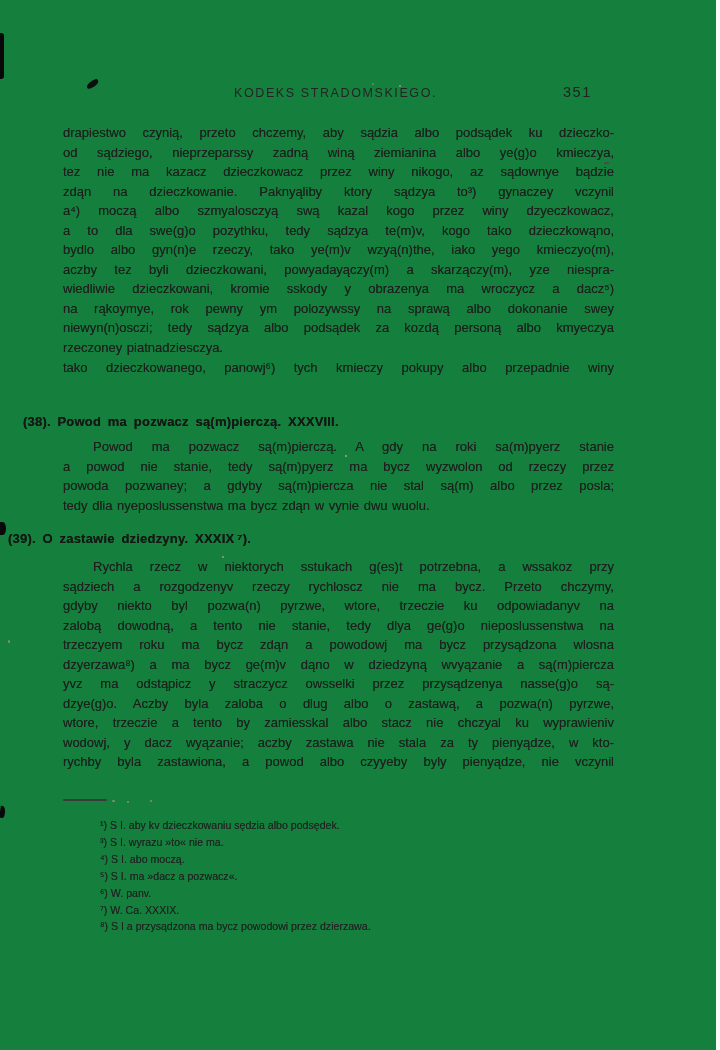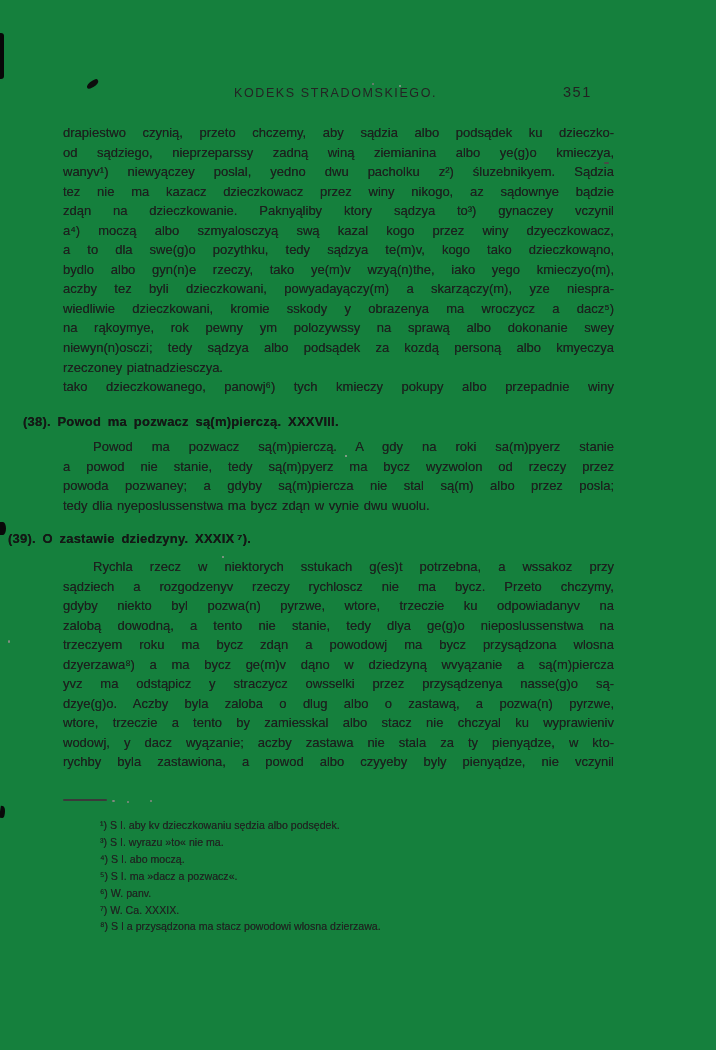--- a/index.html
+++ b/index.html
@@ -143,21 +143,20 @@
 
 <div class="page">
 
   <div class="running-head">KODEKS STRADOMSKIEGO.</div>
 
   <div class="page-number">351</div>
 
   <div class="para para1">
       <div class="line">drapiestwo czynią, przeto chczemy, aby sądzia albo podsądek ku dzieczko-</div>
       <div class="line">od sądziego, nieprzeparssy zadną winą ziemianina albo ye(g)o kmieczya,</div>
-      <div class="line">wanyv¹) niewyączey poslal, yedno dwu pacholku z²) śluzebnikyem. Sądzia</div>
       <div class="line">tez nie ma kazacz dzieczkowacz przez winy nikogo, az sądownye bądzie</div>
       <div class="line">zdąn na dzieczkowanie. Paknyąliby ktory sądzya to³) gynaczey vczynil</div>
       <div class="line">a⁴) moczą albo szmyalosczyą swą kazal kogo przez winy dzyeczkowacz,</div>
       <div class="line">a to dla swe(g)o pozythku, tedy sądzya te(m)v, kogo tako dzieczkowąno,</div>
       <div class="line">bydlo albo gyn(n)e rzeczy, tako ye(m)v wzyą(n)the, iako yego kmieczyo(m),</div>
       <div class="line">aczby tez byli dzieczkowani, powyadayączy(m) a skarzączy(m), yze niespra-</div>
       <div class="line">wiedliwie dzieczkowani, kromie sskody y obrazenya ma wroczycz a dacz⁵)</div>
       <div class="line">na rąkoymye, rok pewny ym polozywssy na sprawą albo dokonanie swey</div>
       <div class="line">niewyn(n)osczi; tedy sądzya albo podsądek za kozdą personą albo kmyeczya</div>
       <div class="line last">rzeczoney piatnadziesczya.</div>
@@ -194,21 +193,21 @@
   <div class="fn-dot d2"></div>
   <div class="fn-dot d3"></div>
 
   <div class="footnotes">
       <div class="line">¹) S I. aby kv dzieczkowaniu sędzia albo podsędek.</div>
       <div class="line">³) S I. wyrazu »to« nie ma.</div>
       <div class="line">⁴) S I. abo moczą.</div>
       <div class="line">⁵) S I. ma »dacz a pozwacz«.</div>
       <div class="line">⁶) W. panv.</div>
       <div class="line">⁷) W. Ca. XXXIX.</div>
-      <div class="line last">⁸) S I a przysądzona ma stacz powodowi wlosna dzierzawa.</div>
+      <div class="line last">⁸) S I a przysądzona ma bycz powodowi przez dzierzawa.</div>
     </div>
 
   <div class="artifact edge-bar"></div>
   <div class="artifact ink-fleck"></div>
   <div class="artifact edge-blob-1"></div>
   <div class="artifact edge-blob-2"></div>
   <div class="artifact speck s1"></div>
   <div class="artifact speck s2"></div>
   <div class="artifact speck s3"></div>
   <div class="artifact speck s4"></div>

